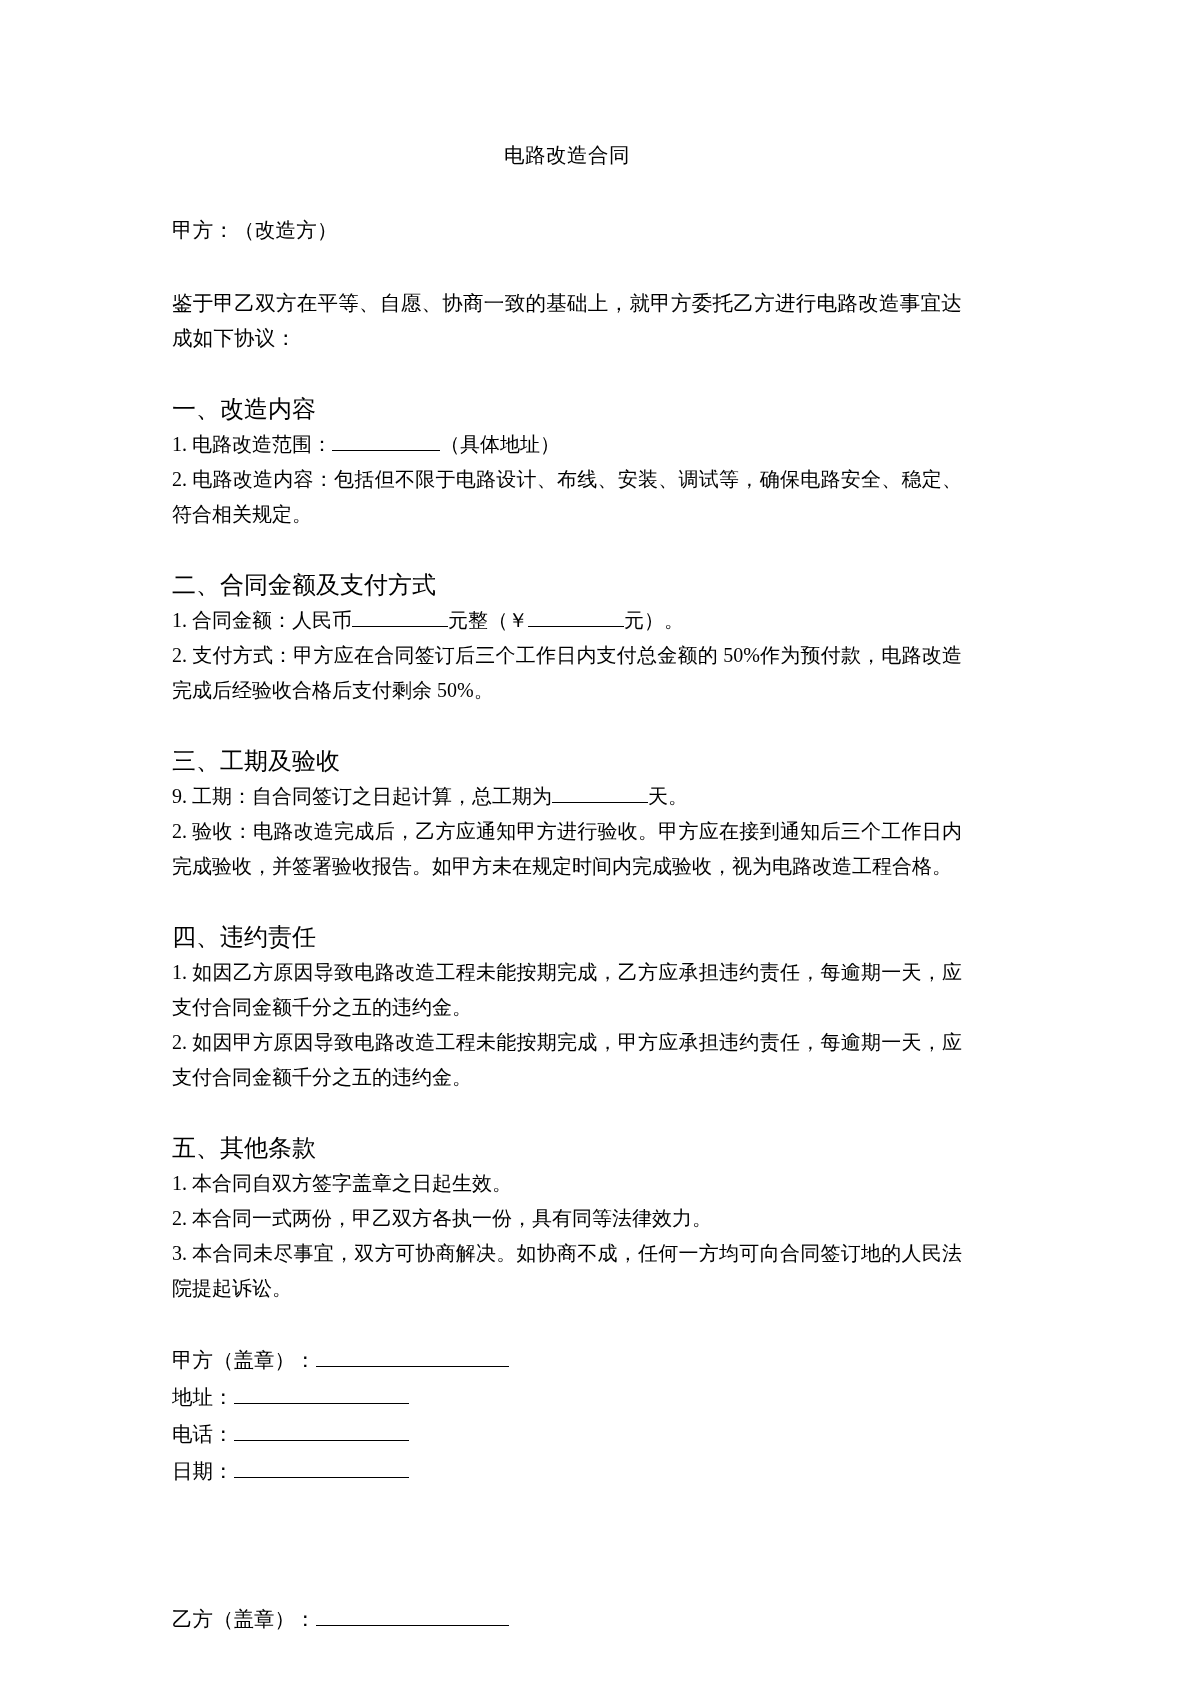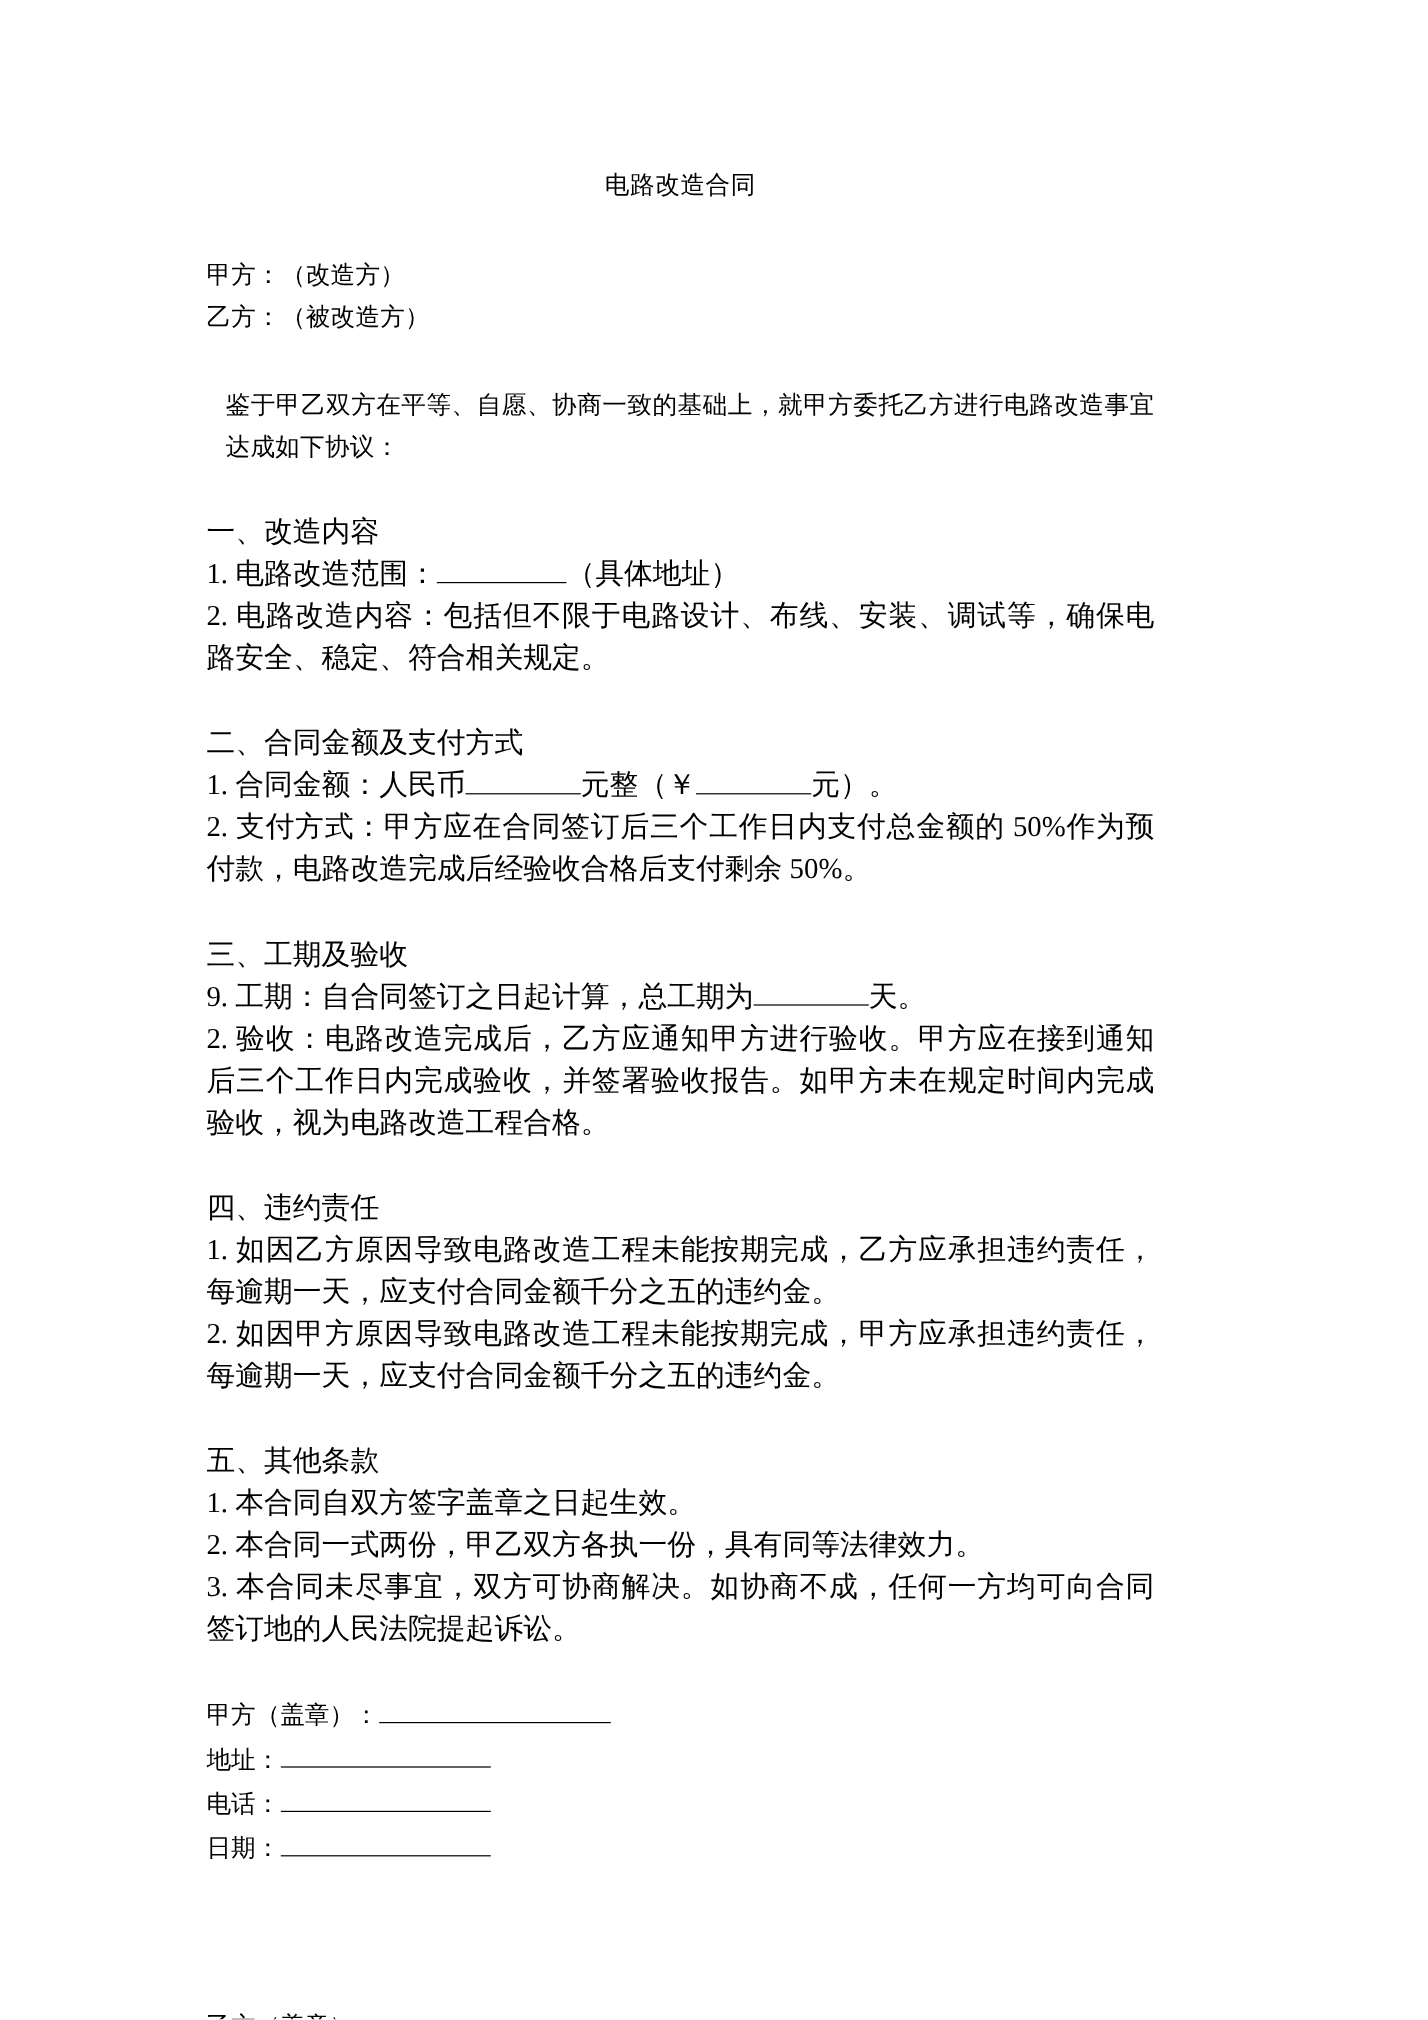--- a/index.html
+++ b/index.html
@@ -40,32 +40,32 @@
   }
   .line {
     font-size: 20.5px;
     line-height: 35px;
     letter-spacing: 0.2px;
     margin: 0;
     text-align: justify;
     text-justify: inter-ideograph;
   }
   .para-block {
-    margin: 0 0 36px 16px;
+    margin: 0 0 36px 0;
   }
   .section-block {
     margin: 0 0 36px 0;
   }
   .section-heading {
     font-size: 24px;
     line-height: 35px;
     margin: 0;
   }
   .item {
-    font-size: 24px;
+    font-size: 20px;
     line-height: 35px;
     margin: 0;
     text-align: justify;
     text-justify: inter-ideograph;
   }
   .sign-group {
     margin: 15px 0 38px 0;
   }
   .sign-line {
     font-size: 20.5px;
@@ -87,21 +87,20 @@
 </head>
 <body>
 
 <div class="page">
   <div class="content">
 
     <h1 class="doc-title">电路改造合同</h1>
 
     <div class="party-block">
       <p class="line">甲方：（改造方）</p>
-      <p class="line">乙方：（被改造方）</p>
     </div>
 
     <div class="para-block">
       <p class="line">鉴于甲乙双方在平等、自愿、协商一致的基础上，就甲方委托乙方进行电路改造事宜达成如下协议：</p>
     </div>
 
     <div class="section-block">
       <p class="section-heading">一、改造内容</p>
       <p class="item"><span>1. 电路改造范围：</span><span class="blank blank-md"></span><span>（具体地址）</span></p>
       <p class="item">2. 电路改造内容：包括但不限于电路设计、布线、安装、调试等，确保电路安全、稳定、符合相关规定。</p>

